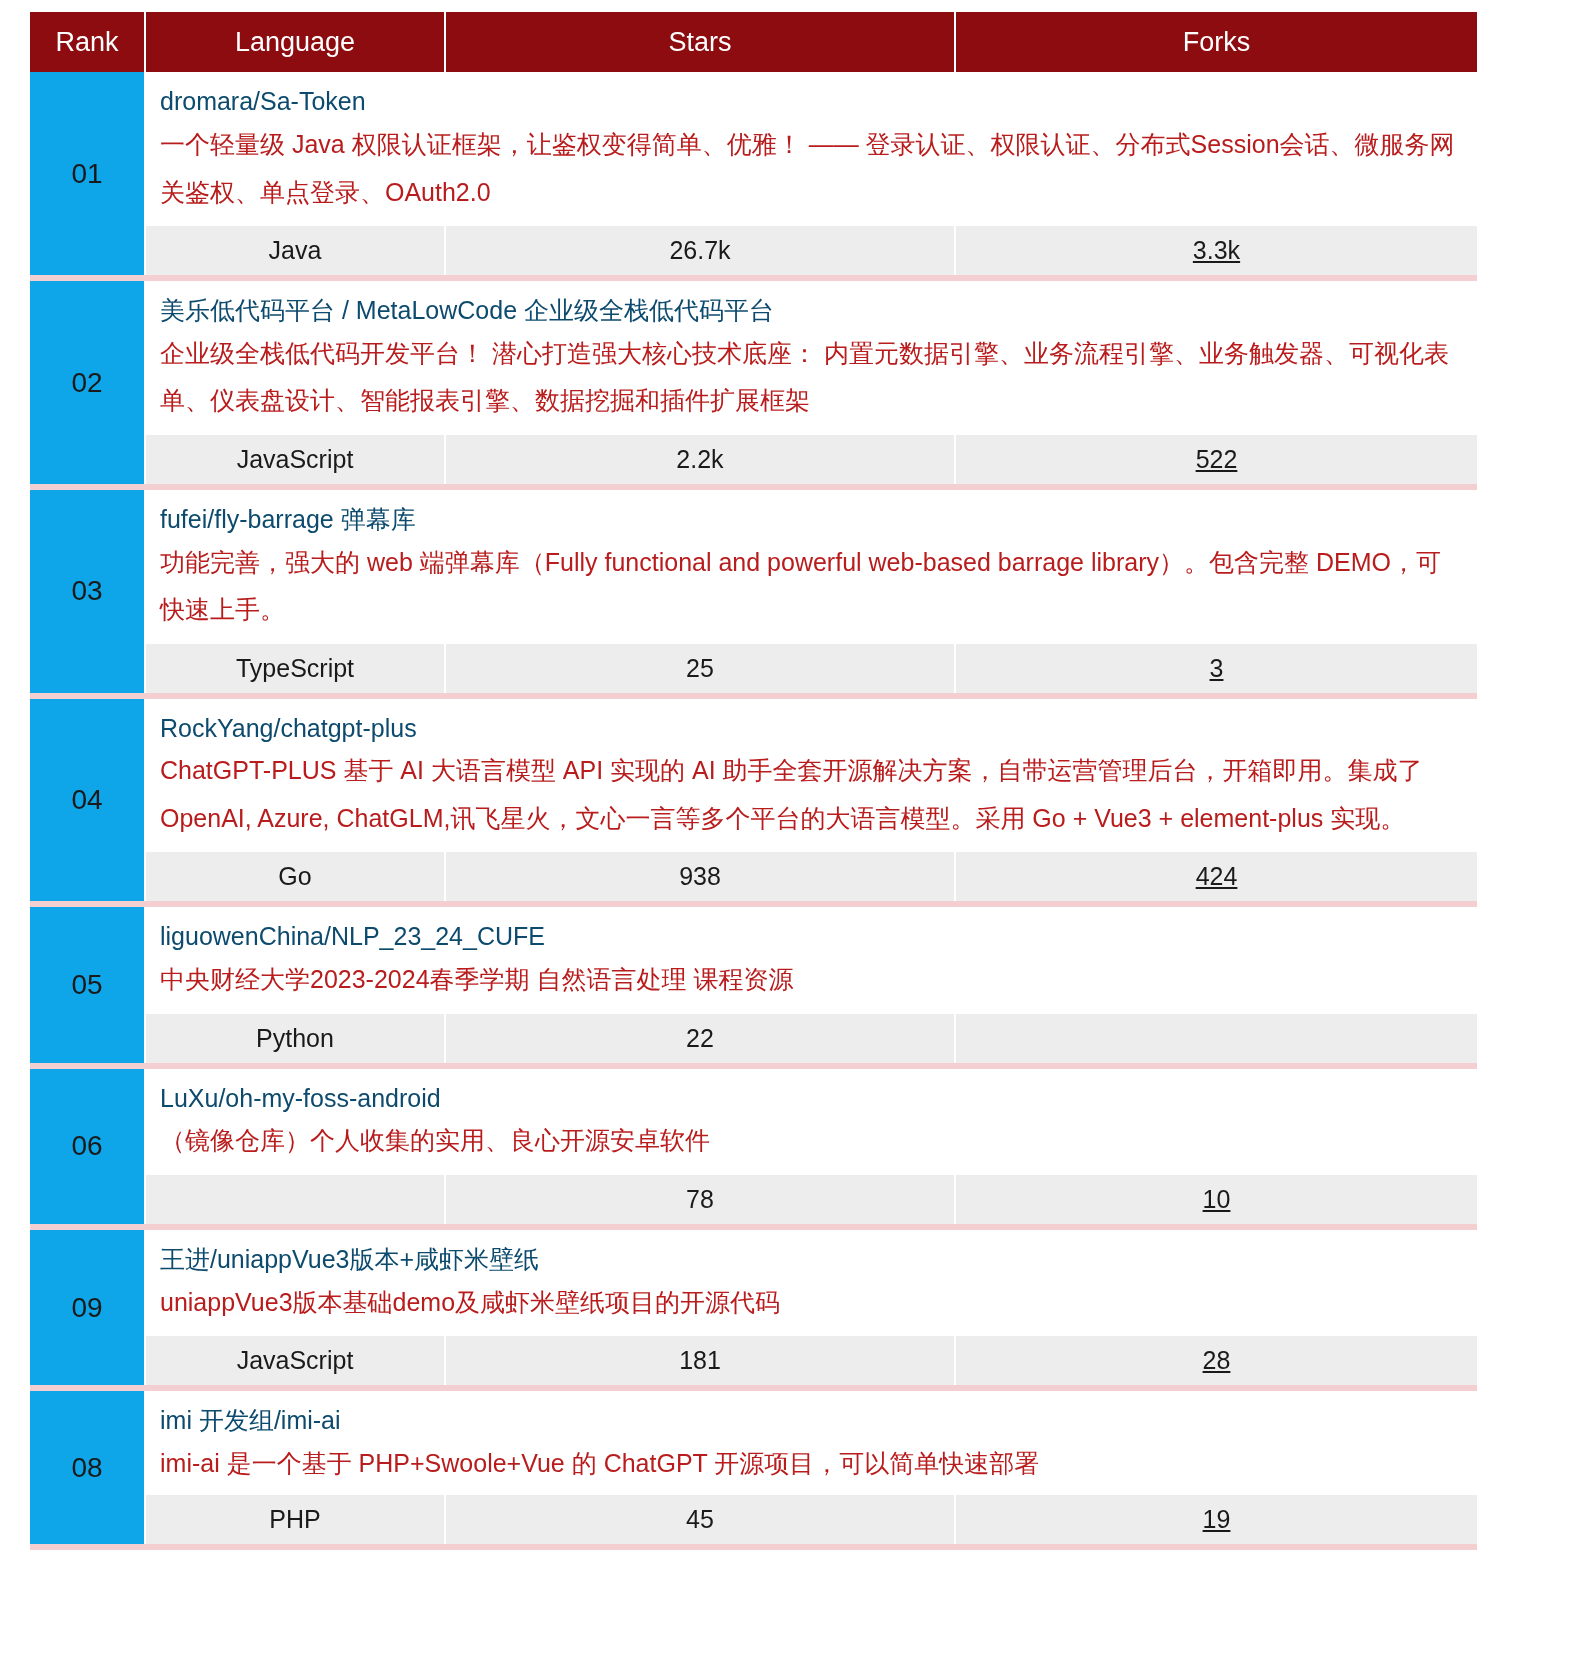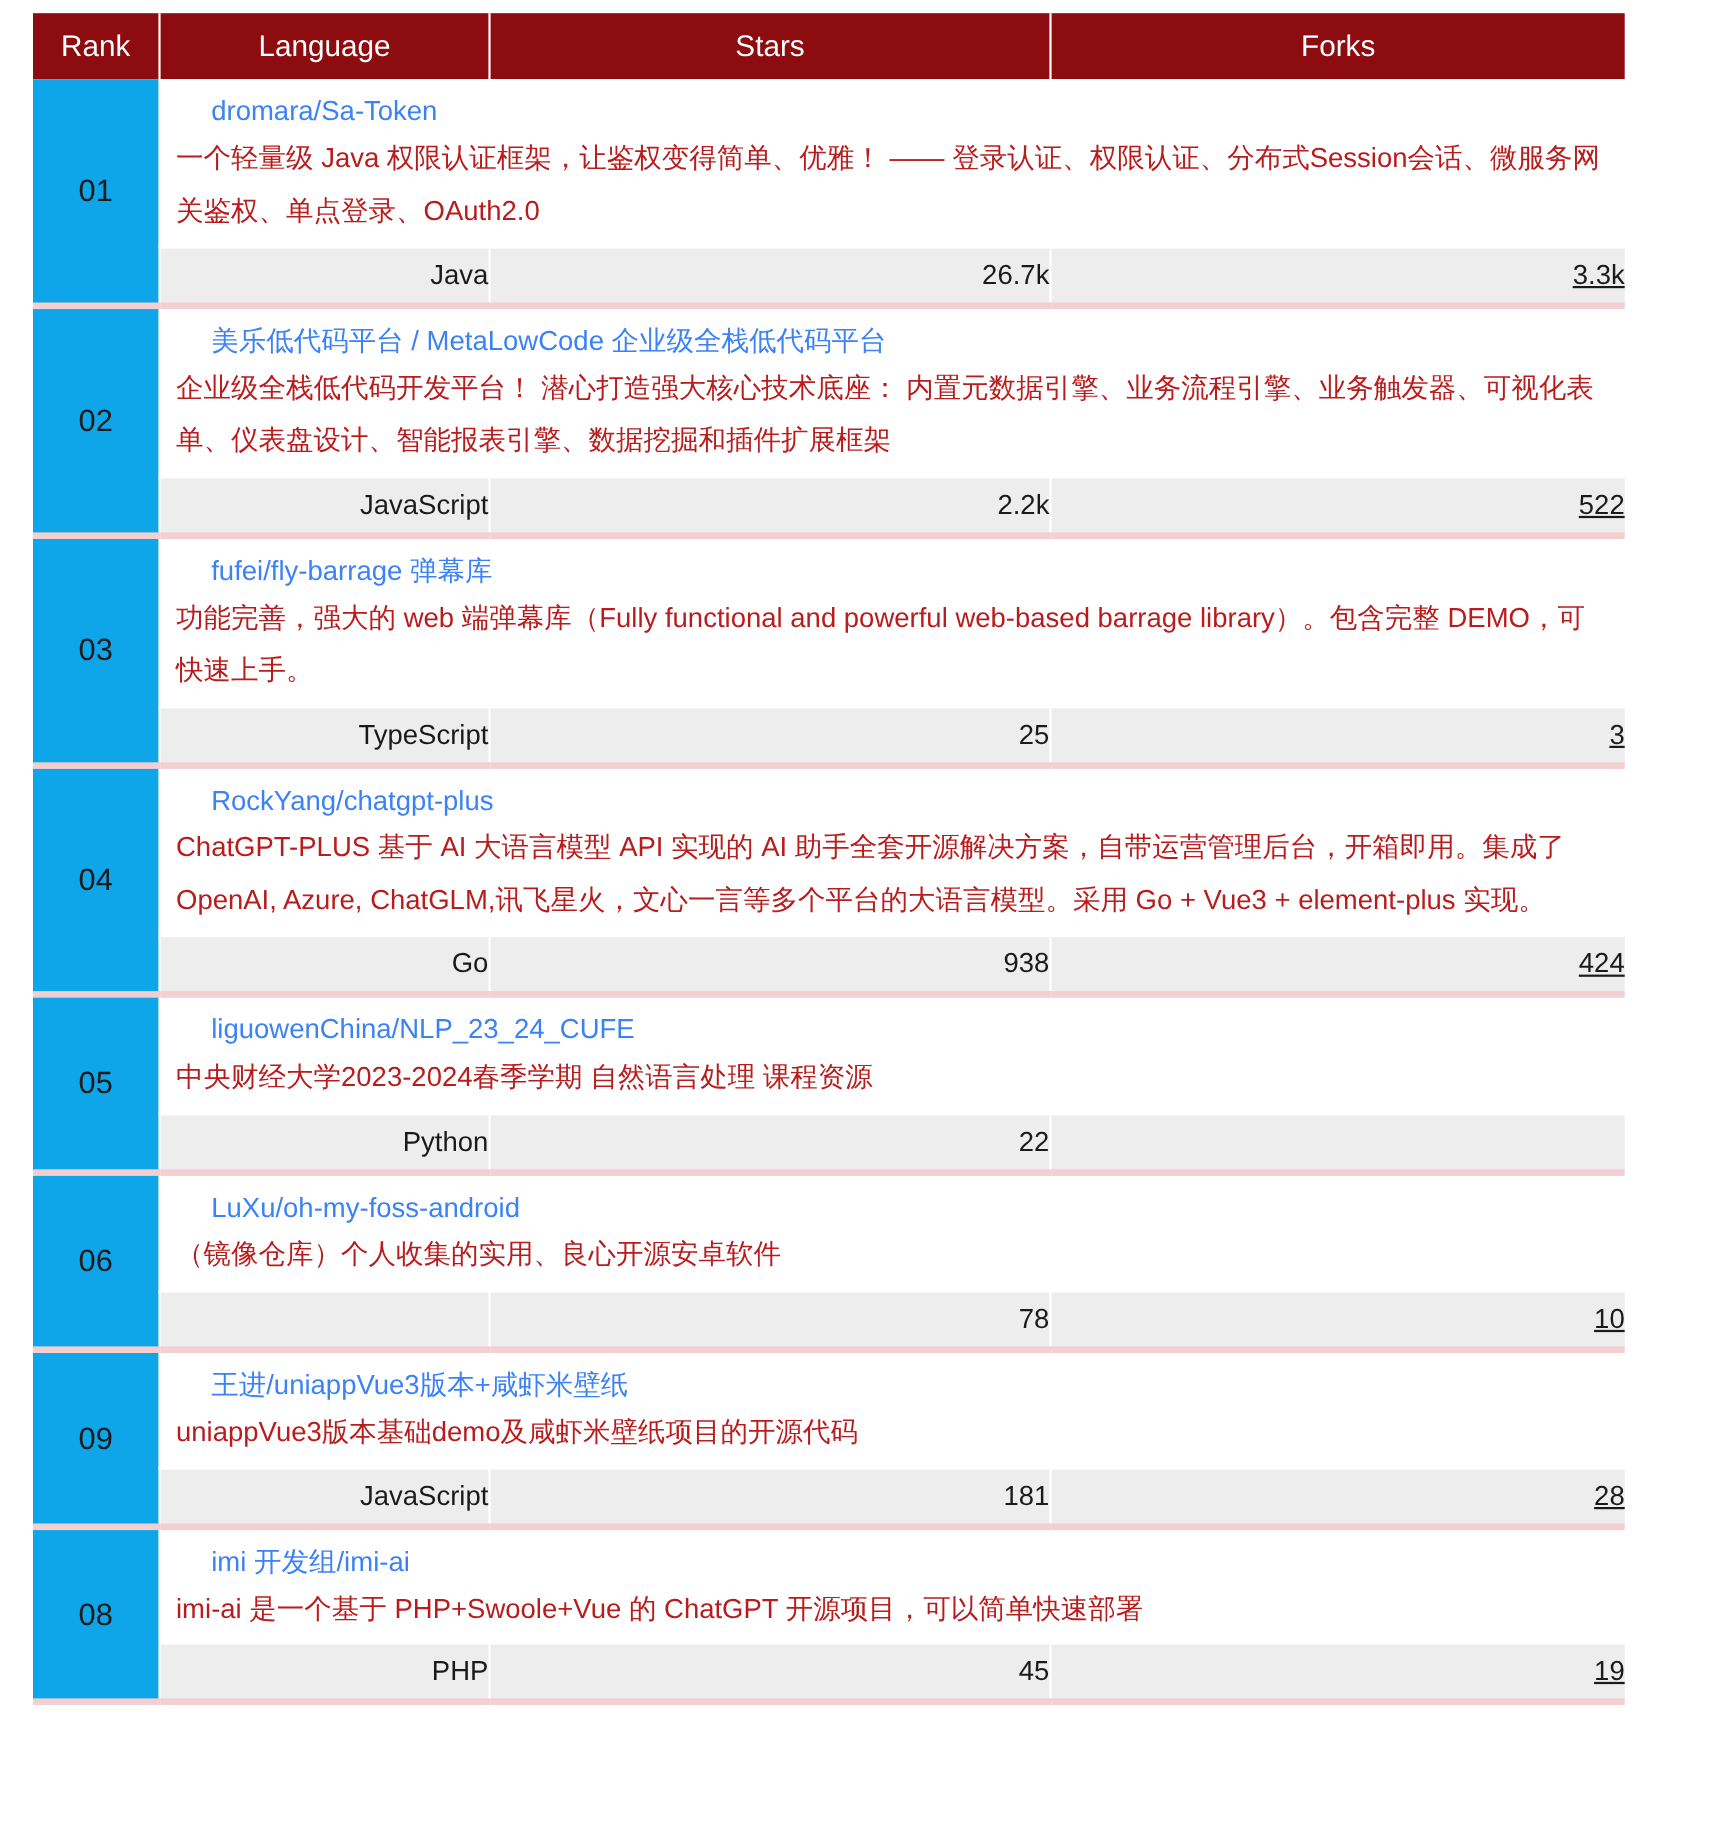--- a/index.html
+++ b/index.html
@@ -53,34 +53,33 @@
   
   td.detail-cell {
     background: #ffffff;
     padding: 10px 14px 8px 14px;
     vertical-align: top;
     border-bottom: 2px solid #ffffff;
   }
   .repo-title {
     font-size: 25px;
     line-height: 1.55;
-    color: #3b82f6;
+    color: #0c4a6e;
     white-space: pre-wrap;
-    margin-left: 32px;
   }
   .repo-desc {
     font-size: 25px;
     line-height: 1.9;
     color: #b91c1c;
     white-space: pre-wrap;
   }
   
   td.stat-cell {
     background: #ededed;
-    text-align: right;
+    text-align: center;
     font-size: 25px;
     padding: 10px 0 10px 0;
     border-right: 2px solid #ffffff;
     border-bottom: 6px solid #f4cfd1;
     vertical-align: middle;
   }
   td.stat-cell.last { border-right: none; text-decoration: underline; }
   td.detail-cell.lastrow { border-bottom: none; }
 </style>
 </head>

